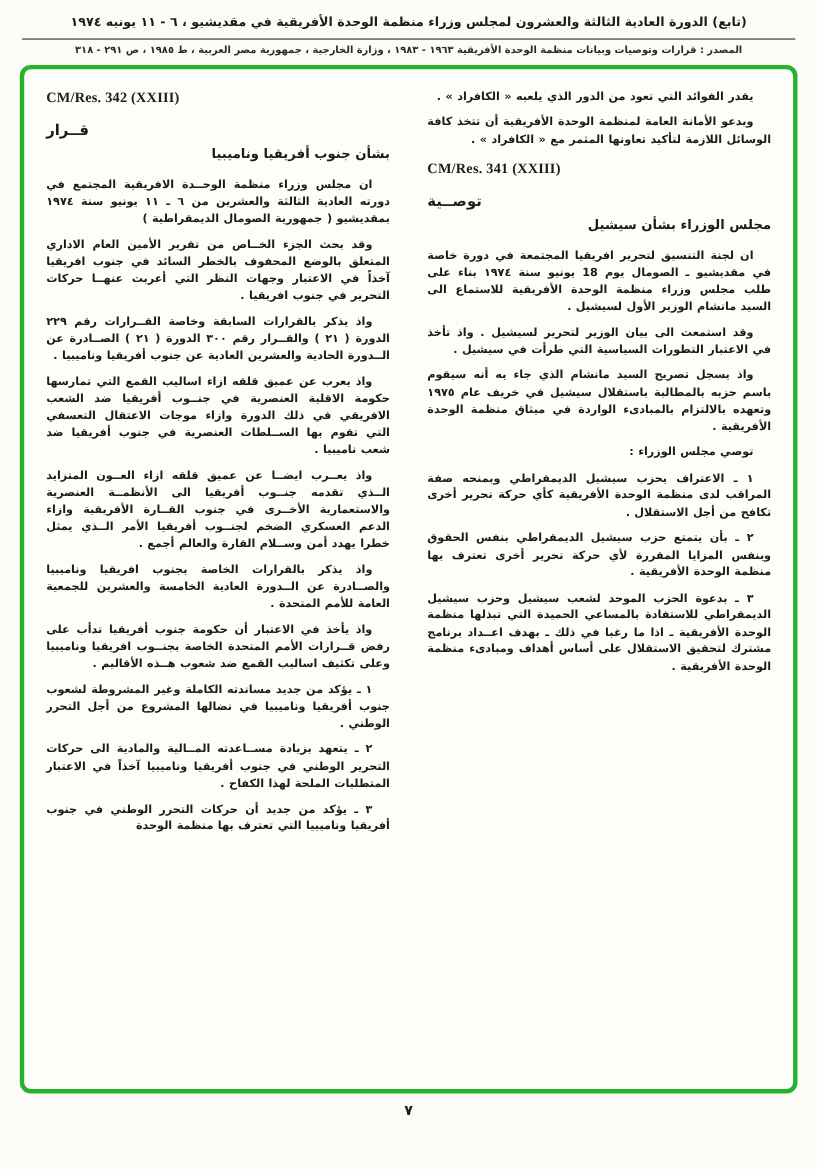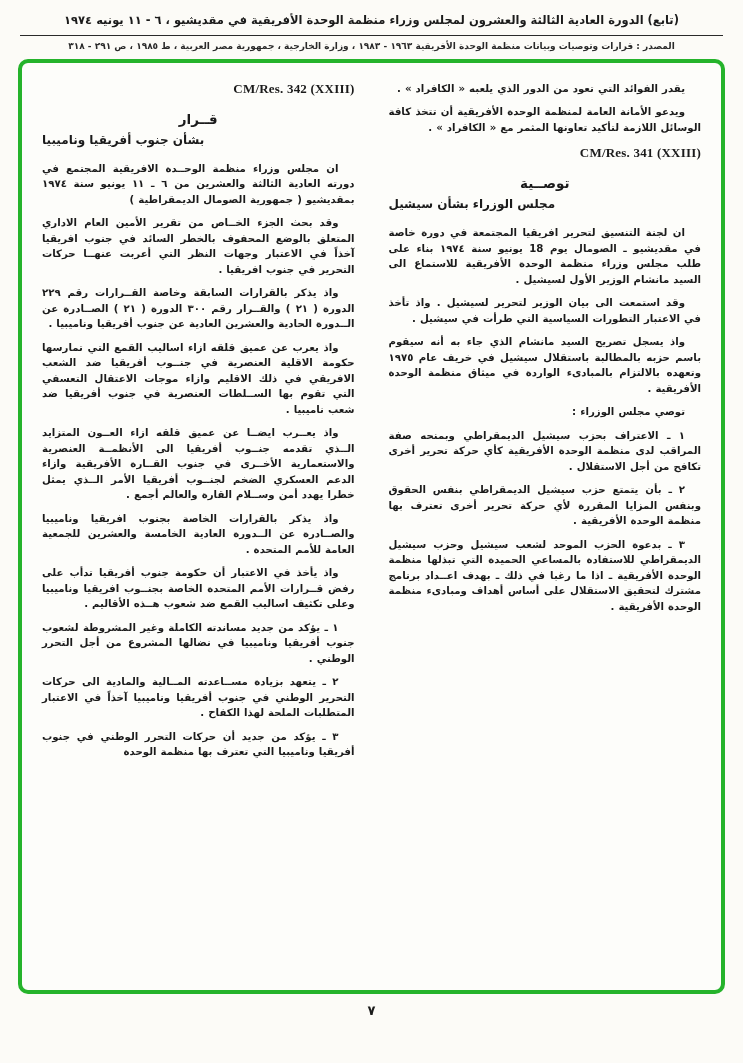--- a/index.html
+++ b/index.html
@@ -30,32 +30,32 @@
     border-radius:10px;
     height:935px;
     padding:18px 20px 10px;
     overflow:hidden;
     background:#fdfdfa;
   }
   .columns { display:flex; direction:rtl; gap:34px; height:100%; }
   .col { flex:1; direction:rtl; min-width:0; }
 
   .res-id {
-    direction:ltr; text-align:right;
+    direction:ltr; text-align:left;
     font-family:"Liberation Serif", serif;
     font-weight:700; font-size:13px;
     margin-bottom:12px; letter-spacing:0.2px;
   }
   .res-id.spaced { margin-top:10px; }
   .res-title {
-    text-align:center; font-weight:700; font-size:13.5px;
+    text-align:left; font-weight:700; font-size:13.5px;
     margin:14px 0 6px;
   }
   .res-subtitle {
-    text-align:left; font-weight:700; font-size:12px;
+    text-align:right; font-weight:700; font-size:12px;
     margin-bottom:14px;
   }
   p.para {
     font-size:10.2px; font-weight:700;
     line-height:1.52;
     text-align:justify; text-align-last:right;
     text-indent:16px;
     margin-bottom:8px;
     word-spacing:0.5px;
   }
@@ -99,21 +99,21 @@
       </div>
 
       <div class="col">
         <div class="res-id">CM/Res. 342 (XXIII)</div>
         <div class="res-title">قــرار</div>
         <div class="res-subtitle">بشأن جنوب أفريقيا وناميبيا</div>
 
         <p class="para">ان مجلس وزراء منظمة الوحــدة الافريقية المجتمع في دورته العادية الثالثة والعشرين من ٦ ـ ١١ يونيو سنة ١٩٧٤ بمقديشيو ( جمهورية الصومال الديمقراطية )</p>
         <p class="para">وقد بحث الجزء الخــاص من تقرير الأمين العام الاداري المتعلق بالوضع المحفوف بالخطر السائد في جنوب افريقيا آخذاً في الاعتبار وجهات النظر التي أعربت عنهــا حركات التحرير في جنوب افريقيا .</p>
         <p class="para">واذ يذكر بالقرارات السابقة وخاصة القــرارات رقم ٢٢٩ الدورة ( ٢١ ) والقــرار رقم ٣٠٠ الدورة ( ٢١ ) الصــادرة عن الــدورة الحادية والعشرين العادية عن جنوب أفريقيا وناميبيا .</p>
-        <p class="para">واذ يعرب عن عميق قلقه ازاء اساليب القمع التي تمارسها حكومة الاقلية العنصرية في جنــوب أفريقيا ضد الشعب الافريقي في ذلك الاقليم وازاء موجات الاعتقال التعسفي التي تقوم بها الســلطات العنصرية في جنوب أفريقيا ضد شعب ناميبيا .</p>
+        <p class="para">واذ يعرب عن عميق قلقه ازاء اساليب القمع التي تمارسها حكومة الاقلية العنصرية في جنــوب أفريقيا ضد الشعب الافريقي في ذلك الدورة وازاء موجات الاعتقال التعسفي التي تقوم بها الســلطات العنصرية في جنوب أفريقيا ضد شعب ناميبيا .</p>
         <p class="para">واذ يعــرب ايضــا عن عميق قلقه ازاء العــون المتزايد الــذي تقدمه جنــوب أفريقيا الى الأنظمــة العنصرية والاستعمارية الأخــرى في جنوب القــارة الأفريقية وازاء الدعم العسكري الضخم لجنــوب أفريقيا الأمر الــذي يمثل خطرا يهدد أمن وســلام القارة والعالم أجمع .</p>
         <p class="para">واذ يذكر بالقرارات الخاصة بجنوب افريقيا وناميبيا والصــادرة عن الــدورة العادية الخامسة والعشرين للجمعية العامة للأمم المتحدة .</p>
         <p class="para">واذ يأخذ في الاعتبار أن حكومة جنوب أفريقيا تدأب على رفض قــرارات الأمم المتحدة الخاصة بجنــوب افريقيا وناميبيا وعلى تكثيف اساليب القمع ضد شعوب هــذه الأقاليم .</p>
         <p class="para">١ ـ يؤكد من جديد مساندته الكاملة وغير المشروطة لشعوب جنوب أفريقيا وناميبيا في نضالها المشروع من أجل التحرر الوطني .</p>
         <p class="para">٢ ـ يتعهد بزيادة مســاعدته المــالية والمادية الى حركات التحرير الوطني في جنوب أفريقيا وناميبيا آخذاً في الاعتبار المتطلبات الملحة لهذا الكفاح .</p>
         <p class="para">٣ ـ يؤكد من جديد أن حركات التحرر الوطني في جنوب أفريقيا وناميبيا التي تعترف بها منظمة الوحدة</p>
       </div>
 
     </div>
   </div>

